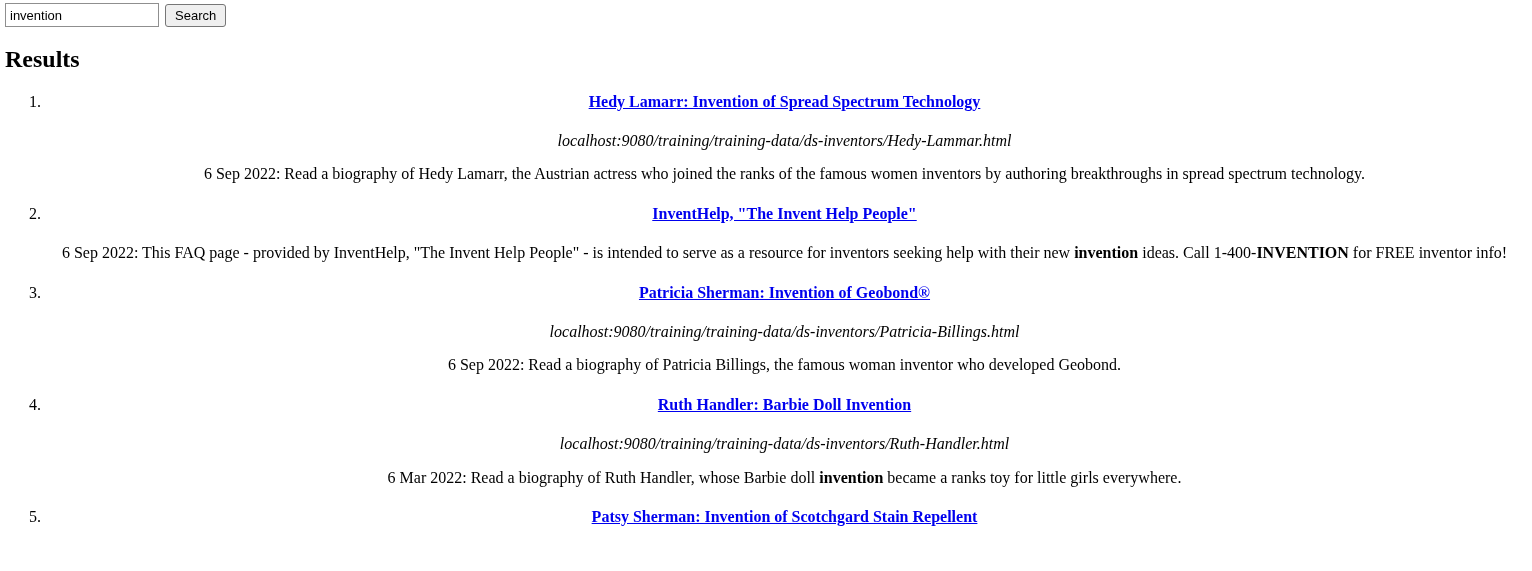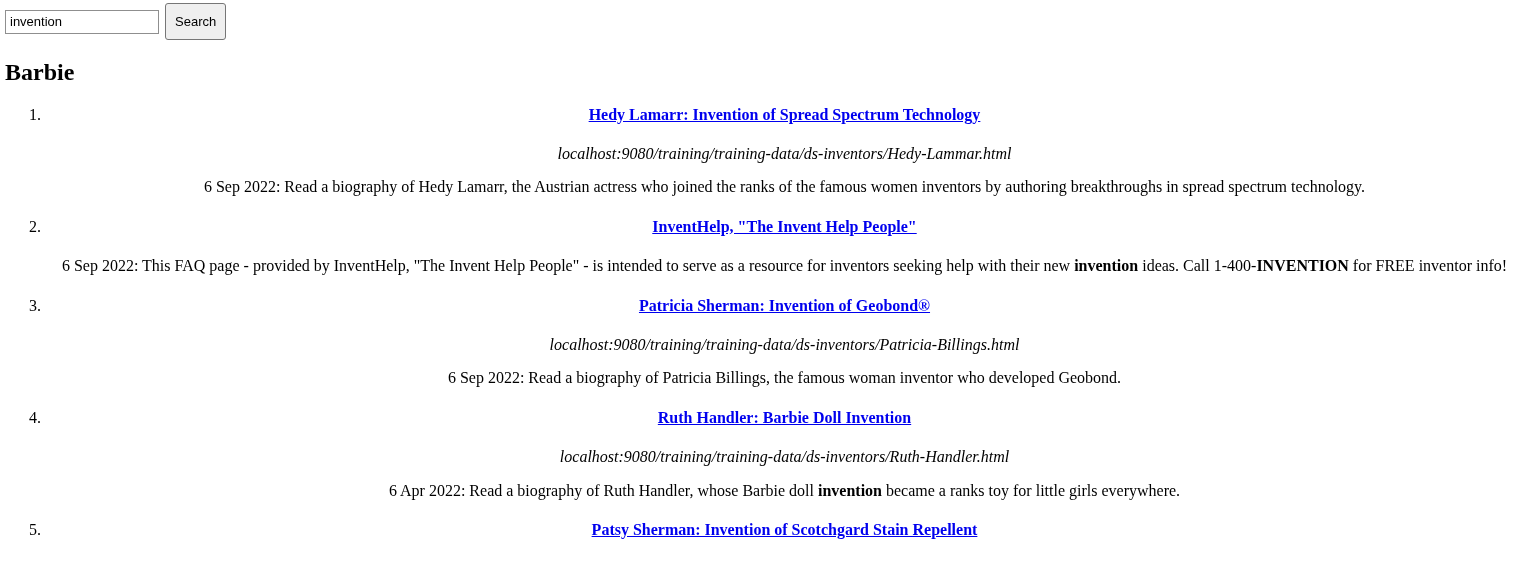--- a/index.html
+++ b/index.html
@@ -24,21 +24,21 @@
     padding: 1px 4px;
     border: 1px solid #8f8f8f;
     background: #ffffff;
     color: #000000;
     box-sizing: content-box;
   }
   .search-button {
     font-family: "Liberation Sans", sans-serif;
     font-size: 13px;
     margin-left: 6px;
-    padding: 10px 9px;
+    padding: 3px 9px;
     background: #efefef;
     border: 1px solid #767676;
     border-radius: 3px;
     color: #000000;
   }
 
   .result-count { margin: 1px 0 0; }
 
   h2.results-heading {
     font-size: 24px;
@@ -74,21 +74,21 @@
 <body>
 
 <div class="page">
 
   <form class="search-form">
     <input type="text" class="search-input" value="invention" style="">
     <button type="submit" class="search-button">Search</button>
   </form>
 
 
-  <h2 class="results-heading">Barbie</h2>
+  <h2 class="results-heading">Results</h2>
 
   <ol class="results-list">
 
     <li>
       <p class="result-title">
         <a href="#">Hedy Lamarr: Invention of Spread Spectrum Technology</a>
       </p>
       <p class="result-url">localhost:9080/training/training-data/ds-inventors/Hedy-Lammar.html</p>
       <p class="result-desc">
         <span>6 Sep 2022: Read a biography of Hedy Lamarr, the Austrian actress who joined the ranks of the famous women inventors by authoring breakthroughs in spread spectrum technology.</span>
@@ -113,21 +113,21 @@
         <span>6 Sep 2022: Read a biography of Patricia Billings, the famous woman inventor who developed Geobond.</span>
       </p>
     </li>
 
     <li>
       <p class="result-title">
         <a href="#">Ruth Handler: Barbie Doll Invention</a>
       </p>
       <p class="result-url">localhost:9080/training/training-data/ds-inventors/Ruth-Handler.html</p>
       <p class="result-desc">
-        <span>6 Apr 2022: Read a biography of Ruth Handler, whose Barbie doll </span><b>invention</b><span> became a ranks toy for little girls everywhere.</span>
+        <span>6 Mar 2022: Read a biography of Ruth Handler, whose Barbie doll </span><b>invention</b><span> became a ranks toy for little girls everywhere.</span>
       </p>
     </li>
 
     <li>
       <p class="result-title">
         <a href="#">Patsy Sherman: Invention of Scotchgard Stain Repellent</a>
       </p>
     </li>
 
   </ol>

